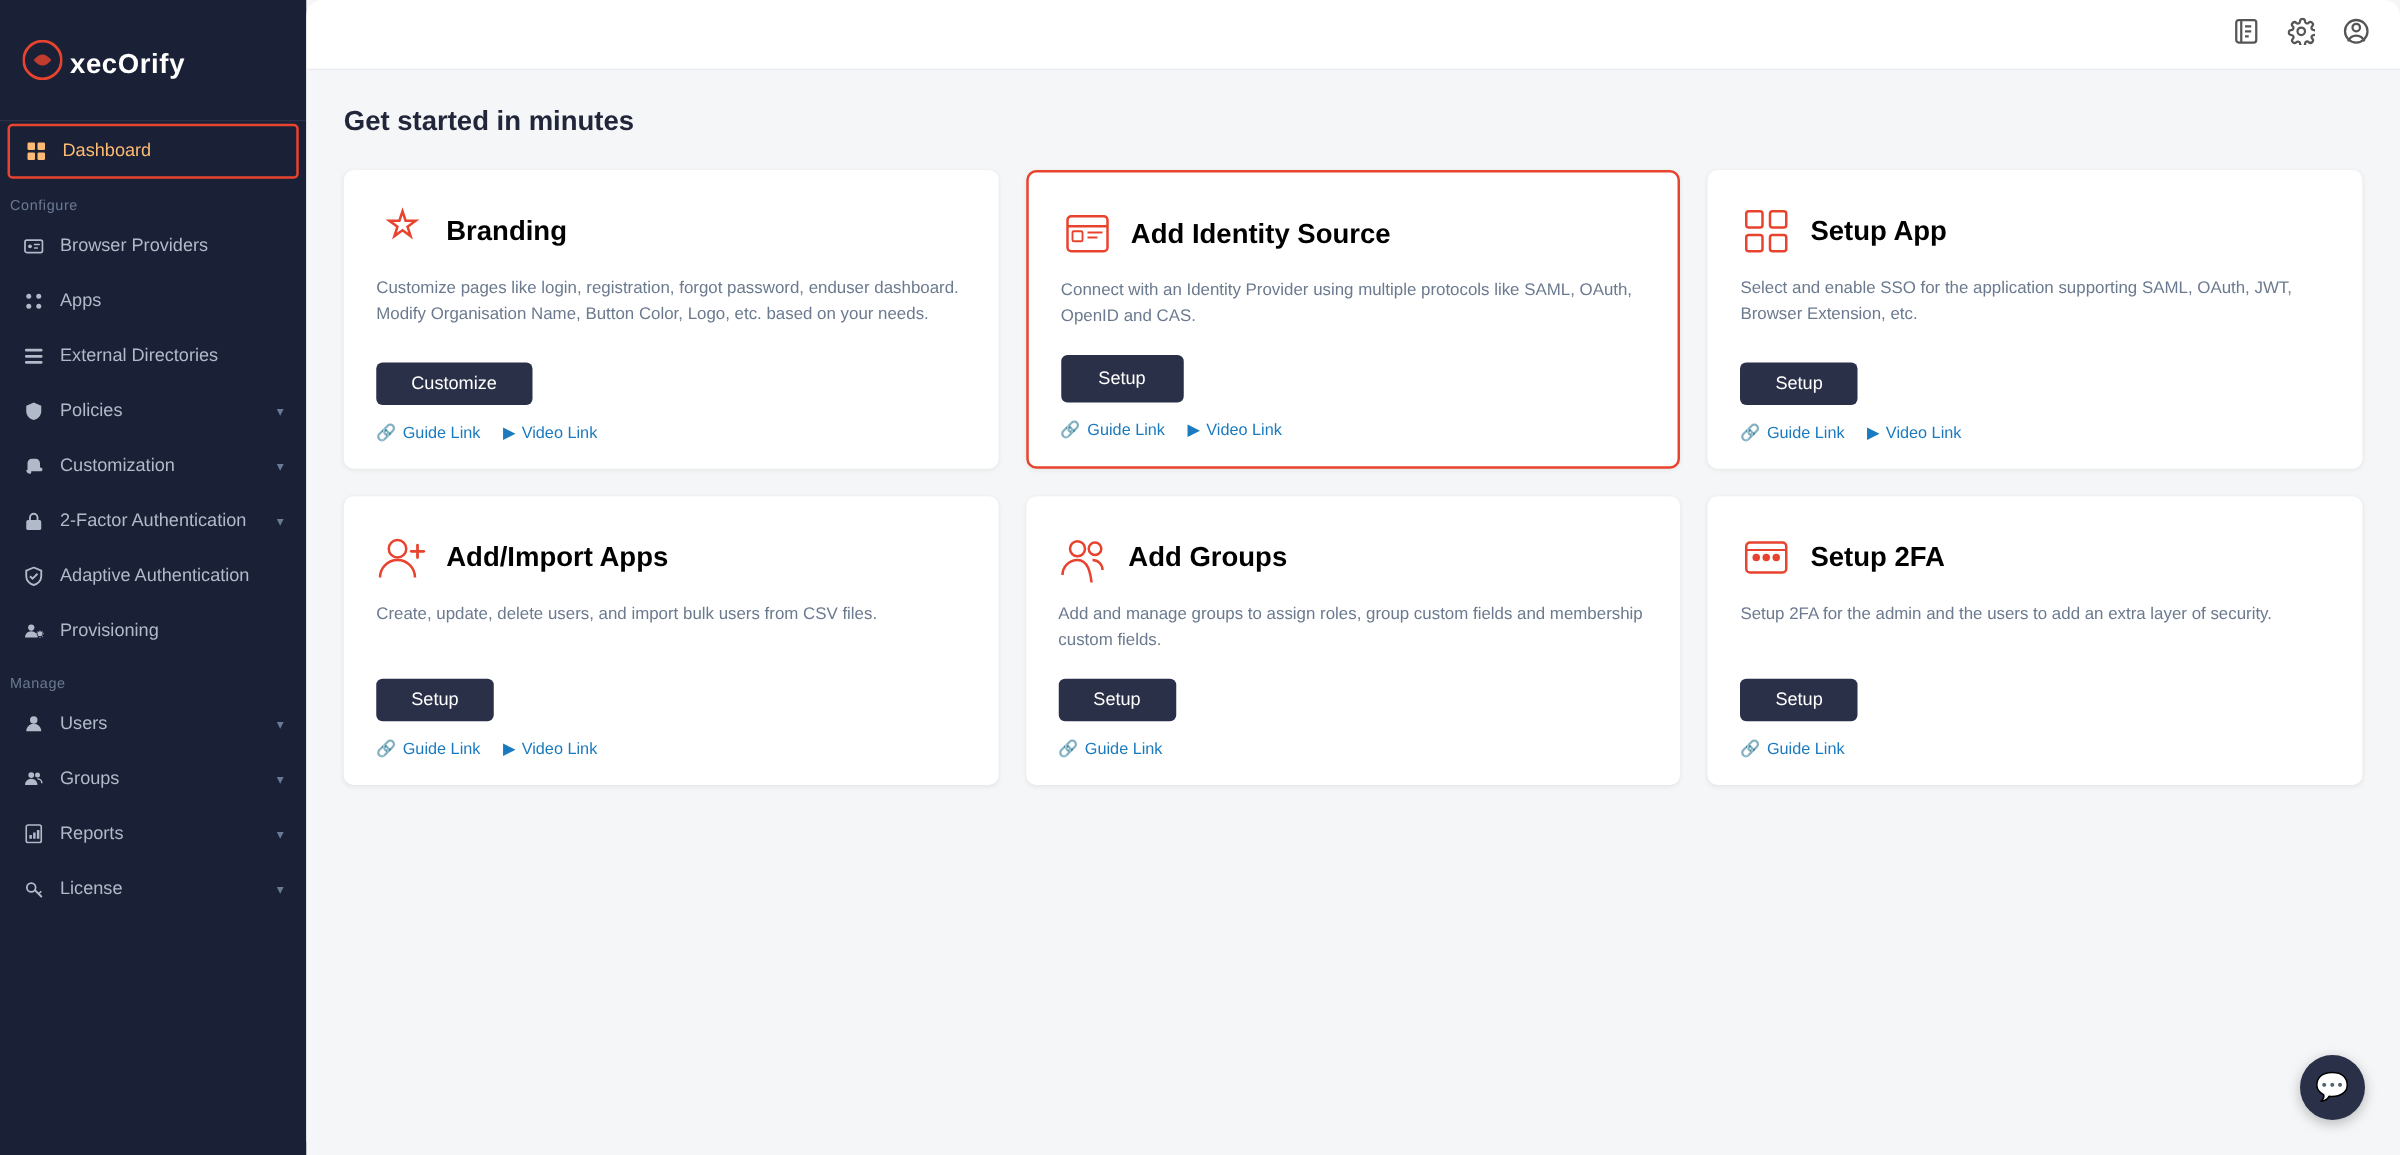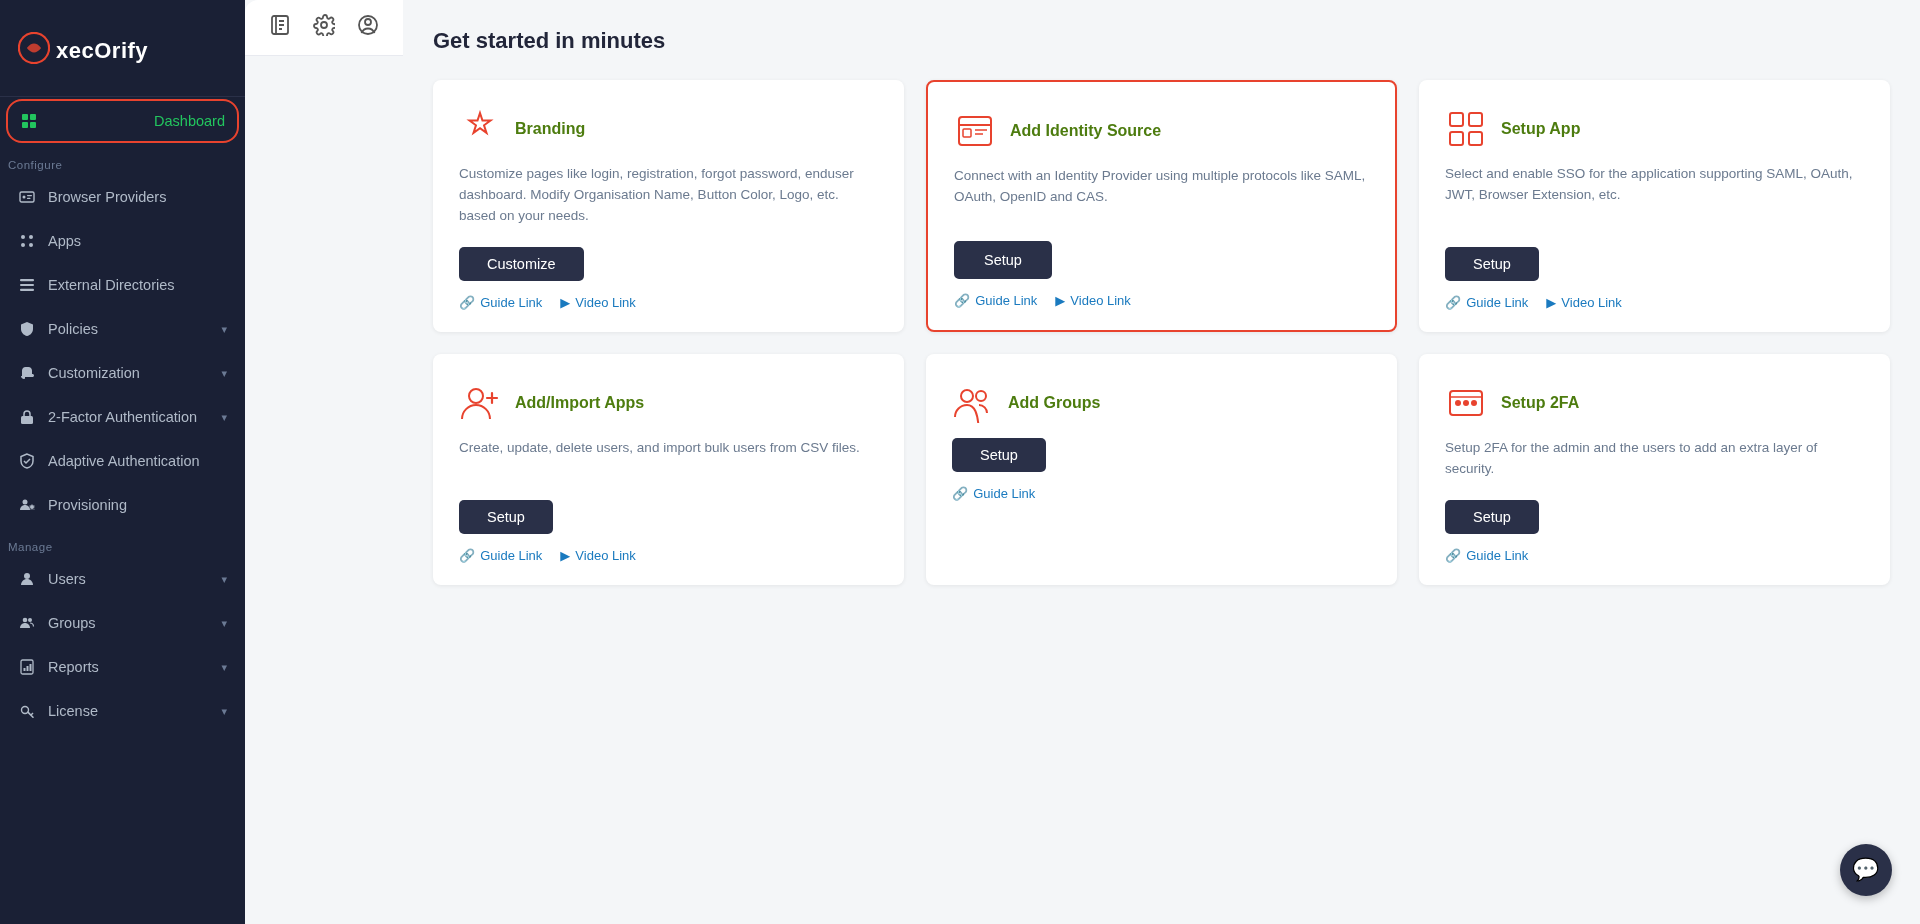--- a/index.html
+++ b/index.html
@@ -36,41 +36,40 @@
       display: flex; align-items: center;
       padding: 13px 18px;
       cursor: pointer;
       font-size: 14.5px;
       color: #b0bac8;
       transition: background 0.15s;
       gap: 12px;
     }
     .nav-item.active {
       background: #1a2035;
-      color: #22c55e;
+      color: #fdba74;
       border: 2px solid #e8432e;
-      border-radius: 16px;
+      border-radius: 4px;
       margin: 2px 6px;
       padding: 11px 12px;
-      text-align: right;
     }
     .nav-item .nav-icon { width: 18px; height: 18px; display: flex; align-items: center; justify-content: center; font-size: 15px; color: inherit; }
     .nav-item .nav-label { flex: 1; }
     .nav-item .chevron { font-size: 11px; color: #6b7a94; }
     .section-label {
       font-size: 11.5px;
       color: #6b7a94;
       padding: 14px 8px 4px;
       letter-spacing: 0.5px;
       text-transform: none;
       font-weight: 500;
     }
 
     
-    .main-area { flex: 1; display: flex; overflow: hidden; border-radius: 13px; }
+    .main-area { flex: 1; display: flex; flex-direction: column; overflow: hidden; border-radius: 13px; }
     .topbar {
       background: #fff;
       height: 56px;
       display: flex;
       align-items: center;
       justify-content: flex-end;
       padding: 0 24px;
       border-bottom: 1px solid #e8eaf0;
       gap: 22px;
     }
@@ -91,21 +90,21 @@
       gap: 0;
       position: relative;
       box-shadow: 0 1px 4px rgba(0,0,0,0.07);
     }
     .card.highlighted {
       border: 2px solid #e8432e;
     }
     .card-header { display: flex; align-items: center; gap: 14px; margin-bottom: 14px; }
     .card-icon { width: 42px; height: 42px; display: flex; align-items: center; justify-content: center; }
     .card-icon svg { width: 40px; height: 40px; }
-    .card-title { font-size: 16px; font-weight: 600; color: #4d7c0f; }
+    .card-title { font-size: 22px; font-weight: 600; color: #000000; }
     .card-desc { font-size: 13.5px; color: #6b7a8f; line-height: 1.55; margin-bottom: 20px; flex: 1; }
     .btn-setup {
       display: inline-block;
       background: #2a3048;
       color: #fff;
       border: none;
       border-radius: 5px;
       padding: 9px 28px;
       font-size: 14.5px;
       cursor: pointer;
@@ -446,20 +445,21 @@
           <div class="card-icon">
             <svg viewBox="0 0 40 40" fill="none" xmlns="http://www.w3.org/2000/svg">
               <circle cx="14" cy="13" r="6" stroke="#e8432e" stroke-width="2"></circle>
               <circle cx="28" cy="13" r="5" stroke="#e8432e" stroke-width="2"></circle>
               <path d="M2 34c0-6.63 5.37-12 12-12s12 5.37 12 34" stroke="#e8432e" stroke-width="2"></path>
               <path d="M26 22c4.42 0 8 3.58 8 8" stroke="#e8432e" stroke-width="2"></path>
             </svg>
           </div>
           <span class="card-title">Add Groups</span>
         </div>
+        <p class="card-desc">Add and manage groups to assign roles, group custom fields and membership custom fields.</p>
         <div>
           <button class="btn-setup">Setup</button>
         </div>
         <div class="card-links">
           <a class="card-link">
             <span class="card-link-icon">🔗</span>
             <span>Guide Link</span>
           </a>
         </div>
       </div>

